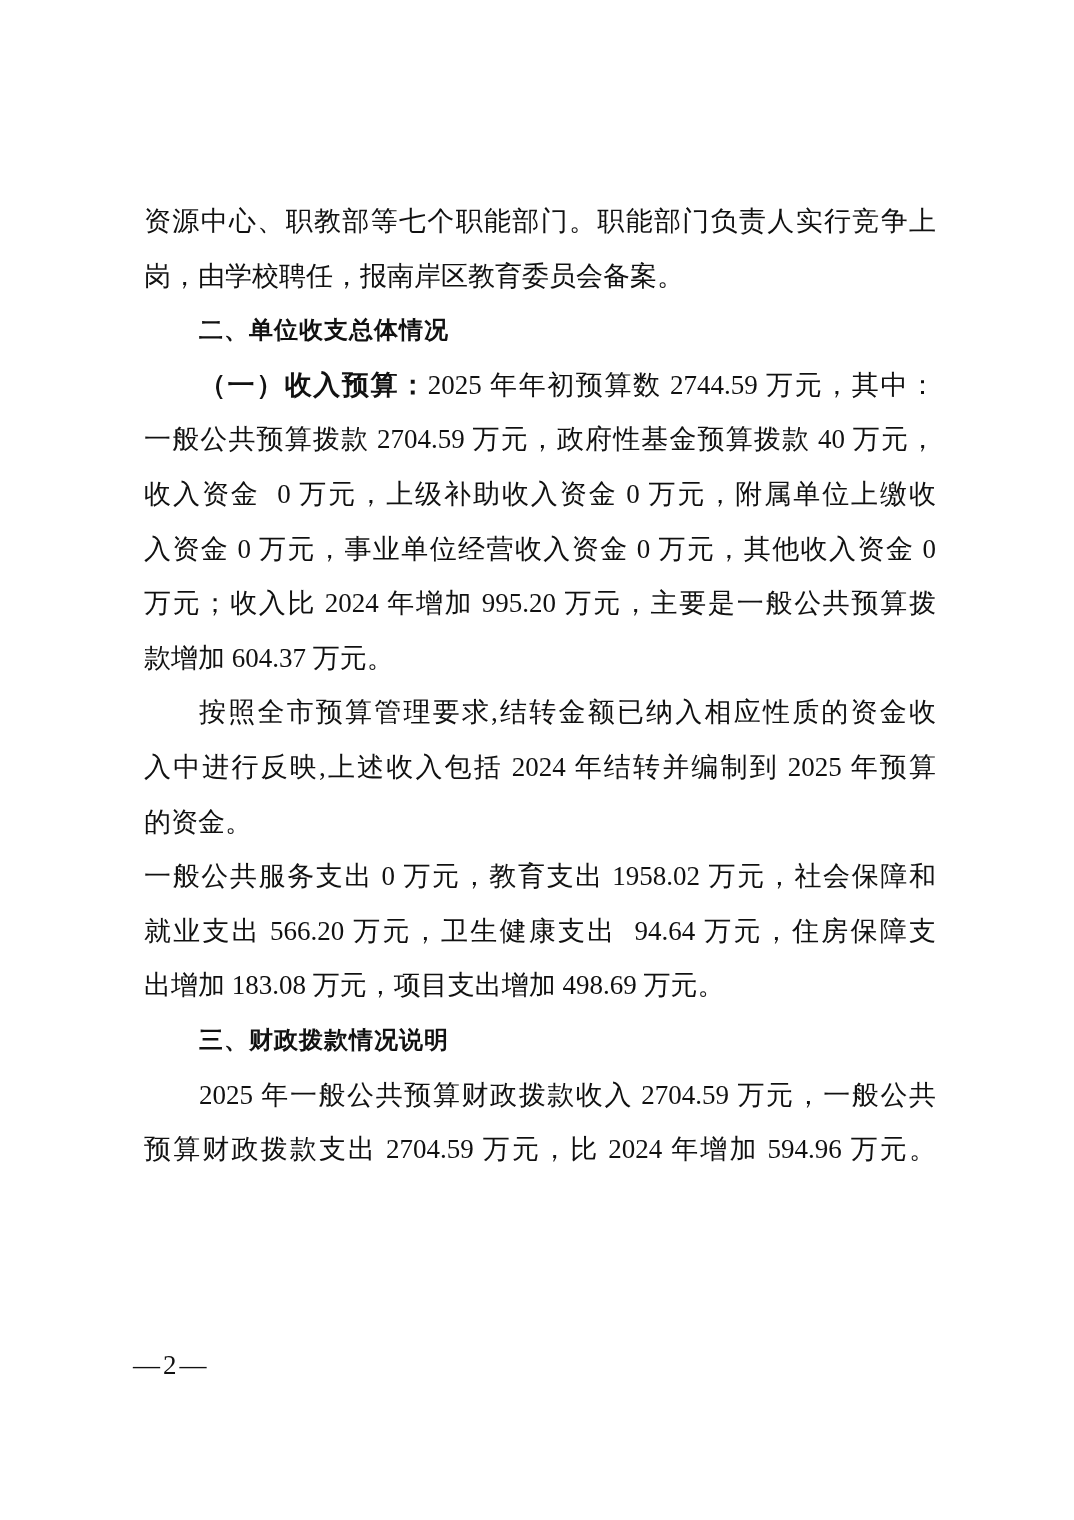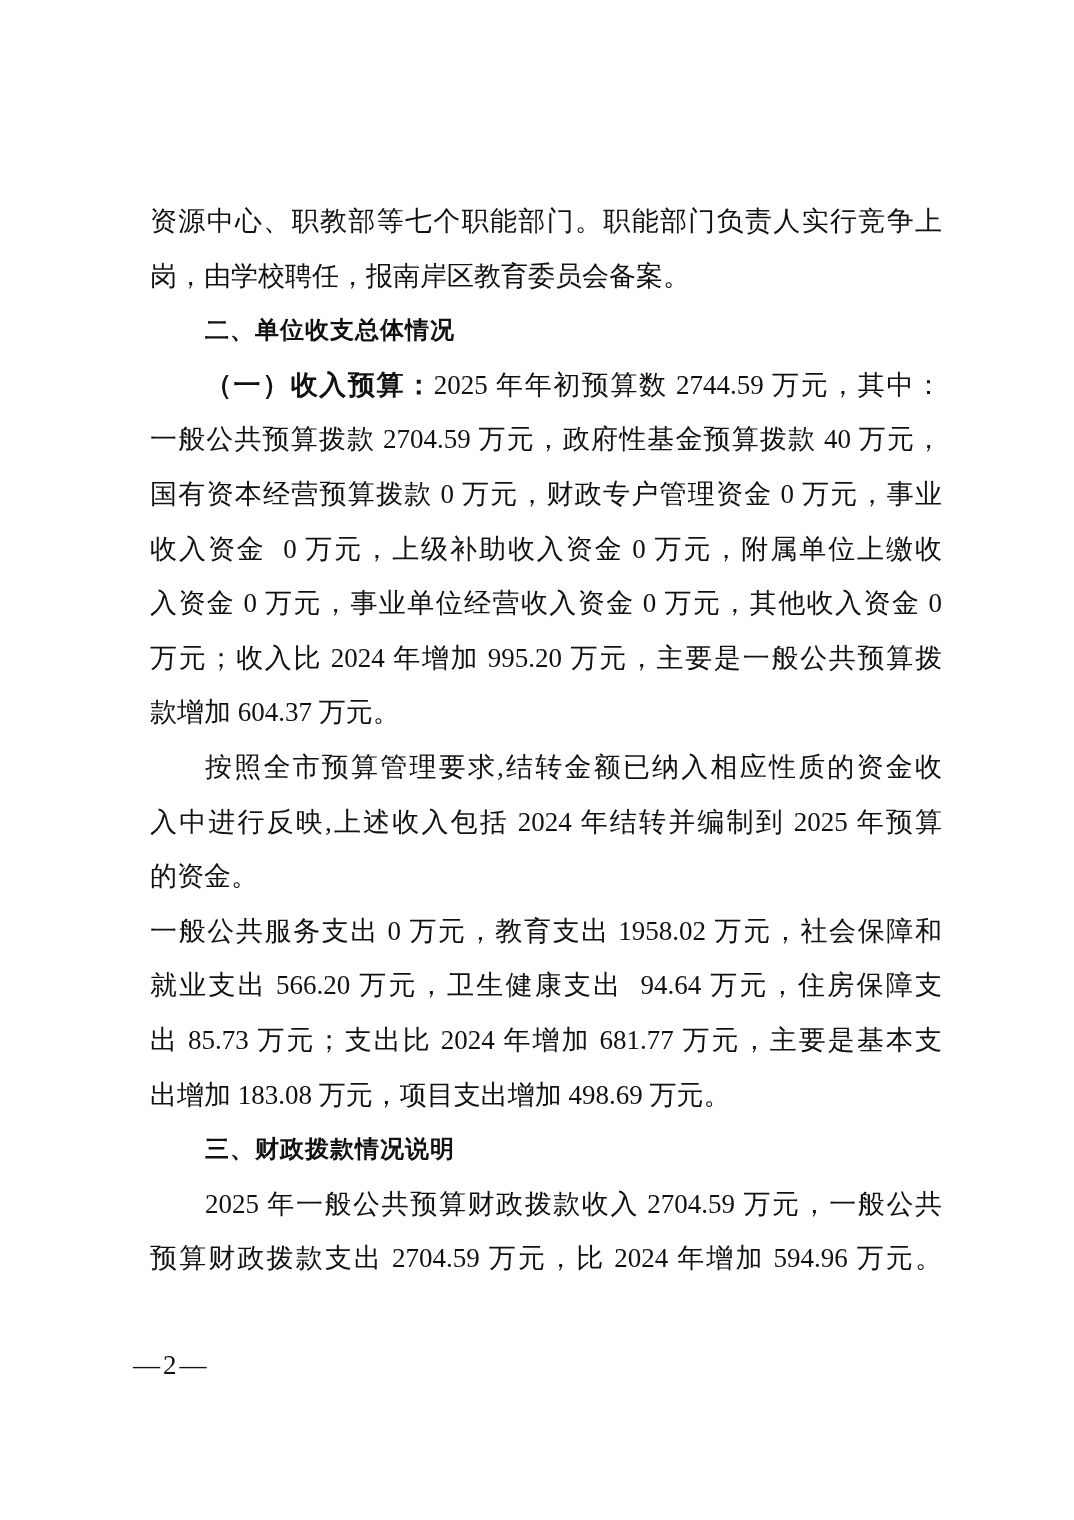--- a/index.html
+++ b/index.html
@@ -12,21 +12,21 @@
     width: 1074px;
     height: 1520px;
     background: #ffffff;
     margin: 0 auto;
     overflow: hidden;
     font-family: "Liberation Serif", "DejaVu Serif", serif;
     color: #111111;
   }
   .doc-body {
     position: absolute;
-    left: 150px;
+    left: 144px;
     top: 194px;
     width: 792px;
     font-size: 27px;
   }
   .para { margin: 0; }
   .line {
     line-height: 54.6px;
     text-align: justify;
     white-space: pre-wrap;
   }
@@ -63,35 +63,33 @@
 <div class="page">
   <div class="doc-body" id="doc-body">
       <div class="para">
         <div class="line fill"><span class="">资源中心、职教部等七个职能部门。职能部门负责人实行竞争上</span></div>
         <div class="line"><span class="">岗，由学校聘任，报南岸区教育委员会备案。</span></div>
       </div>
       <div class="heading">二、单位收支总体情况</div>
       <div class="para">
         <div class="line indent fill"><span class="kai">（一）收入预算：</span><span class="">2025 年年初预算数 2744.59 万元，其中：</span></div>
         <div class="line fill"><span class="">一般公共预算拨款 2704.59 万元，政府性基金预算拨款 40 万元，</span></div>
-        <div class="line fill"><span class="">国有资本经营预算拨款 0 万元，财政专户管理资金 0 万元，事业</span></div>
         <div class="line fill"><span class="">收入资金  0 万元，上级补助收入资金 0 万元，附属单位上缴收</span></div>
         <div class="line fill"><span class="">入资金 0 万元，事业单位经营收入资金 0 万元，其他收入资金 0</span></div>
         <div class="line fill"><span class="">万元；收入比 2024 年增加 995.20 万元，主要是一般公共预算拨</span></div>
         <div class="line"><span class="">款增加 604.37 万元。</span></div>
       </div>
       <div class="para">
         <div class="line indent fill"><span class="">按照全市预算管理要求,结转金额已纳入相应性质的资金收</span></div>
         <div class="line fill"><span class="">入中进行反映,上述收入包括 2024 年结转并编制到 2025 年预算</span></div>
         <div class="line"><span class="">的资金。</span></div>
       </div>
       <div class="para">
         <div class="line fill"><span class="">一般公共服务支出 0 万元，教育支出 1958.02 万元，社会保障和</span></div>
         <div class="line fill"><span class="">就业支出 566.20 万元，卫生健康支出  94.64 万元，住房保障支</span></div>
-        <div class="line fill"><span class="">出 85.73 万元；支出比 2024 年增加 681.77 万元，主要是基本支</span></div>
         <div class="line"><span class="">出增加 183.08 万元，项目支出增加 498.69 万元。</span></div>
       </div>
       <div class="heading">三、财政拨款情况说明</div>
       <div class="para">
         <div class="line indent fill"><span class="">2025 年一般公共预算财政拨款收入 2704.59 万元，一般公共</span></div>
         <div class="line fill"><span class="">预算财政拨款支出 2704.59 万元，比 2024 年增加 594.96 万元。</span></div>
       </div>
     </div>
   <div class="page-number">—2—</div>
 </div>

